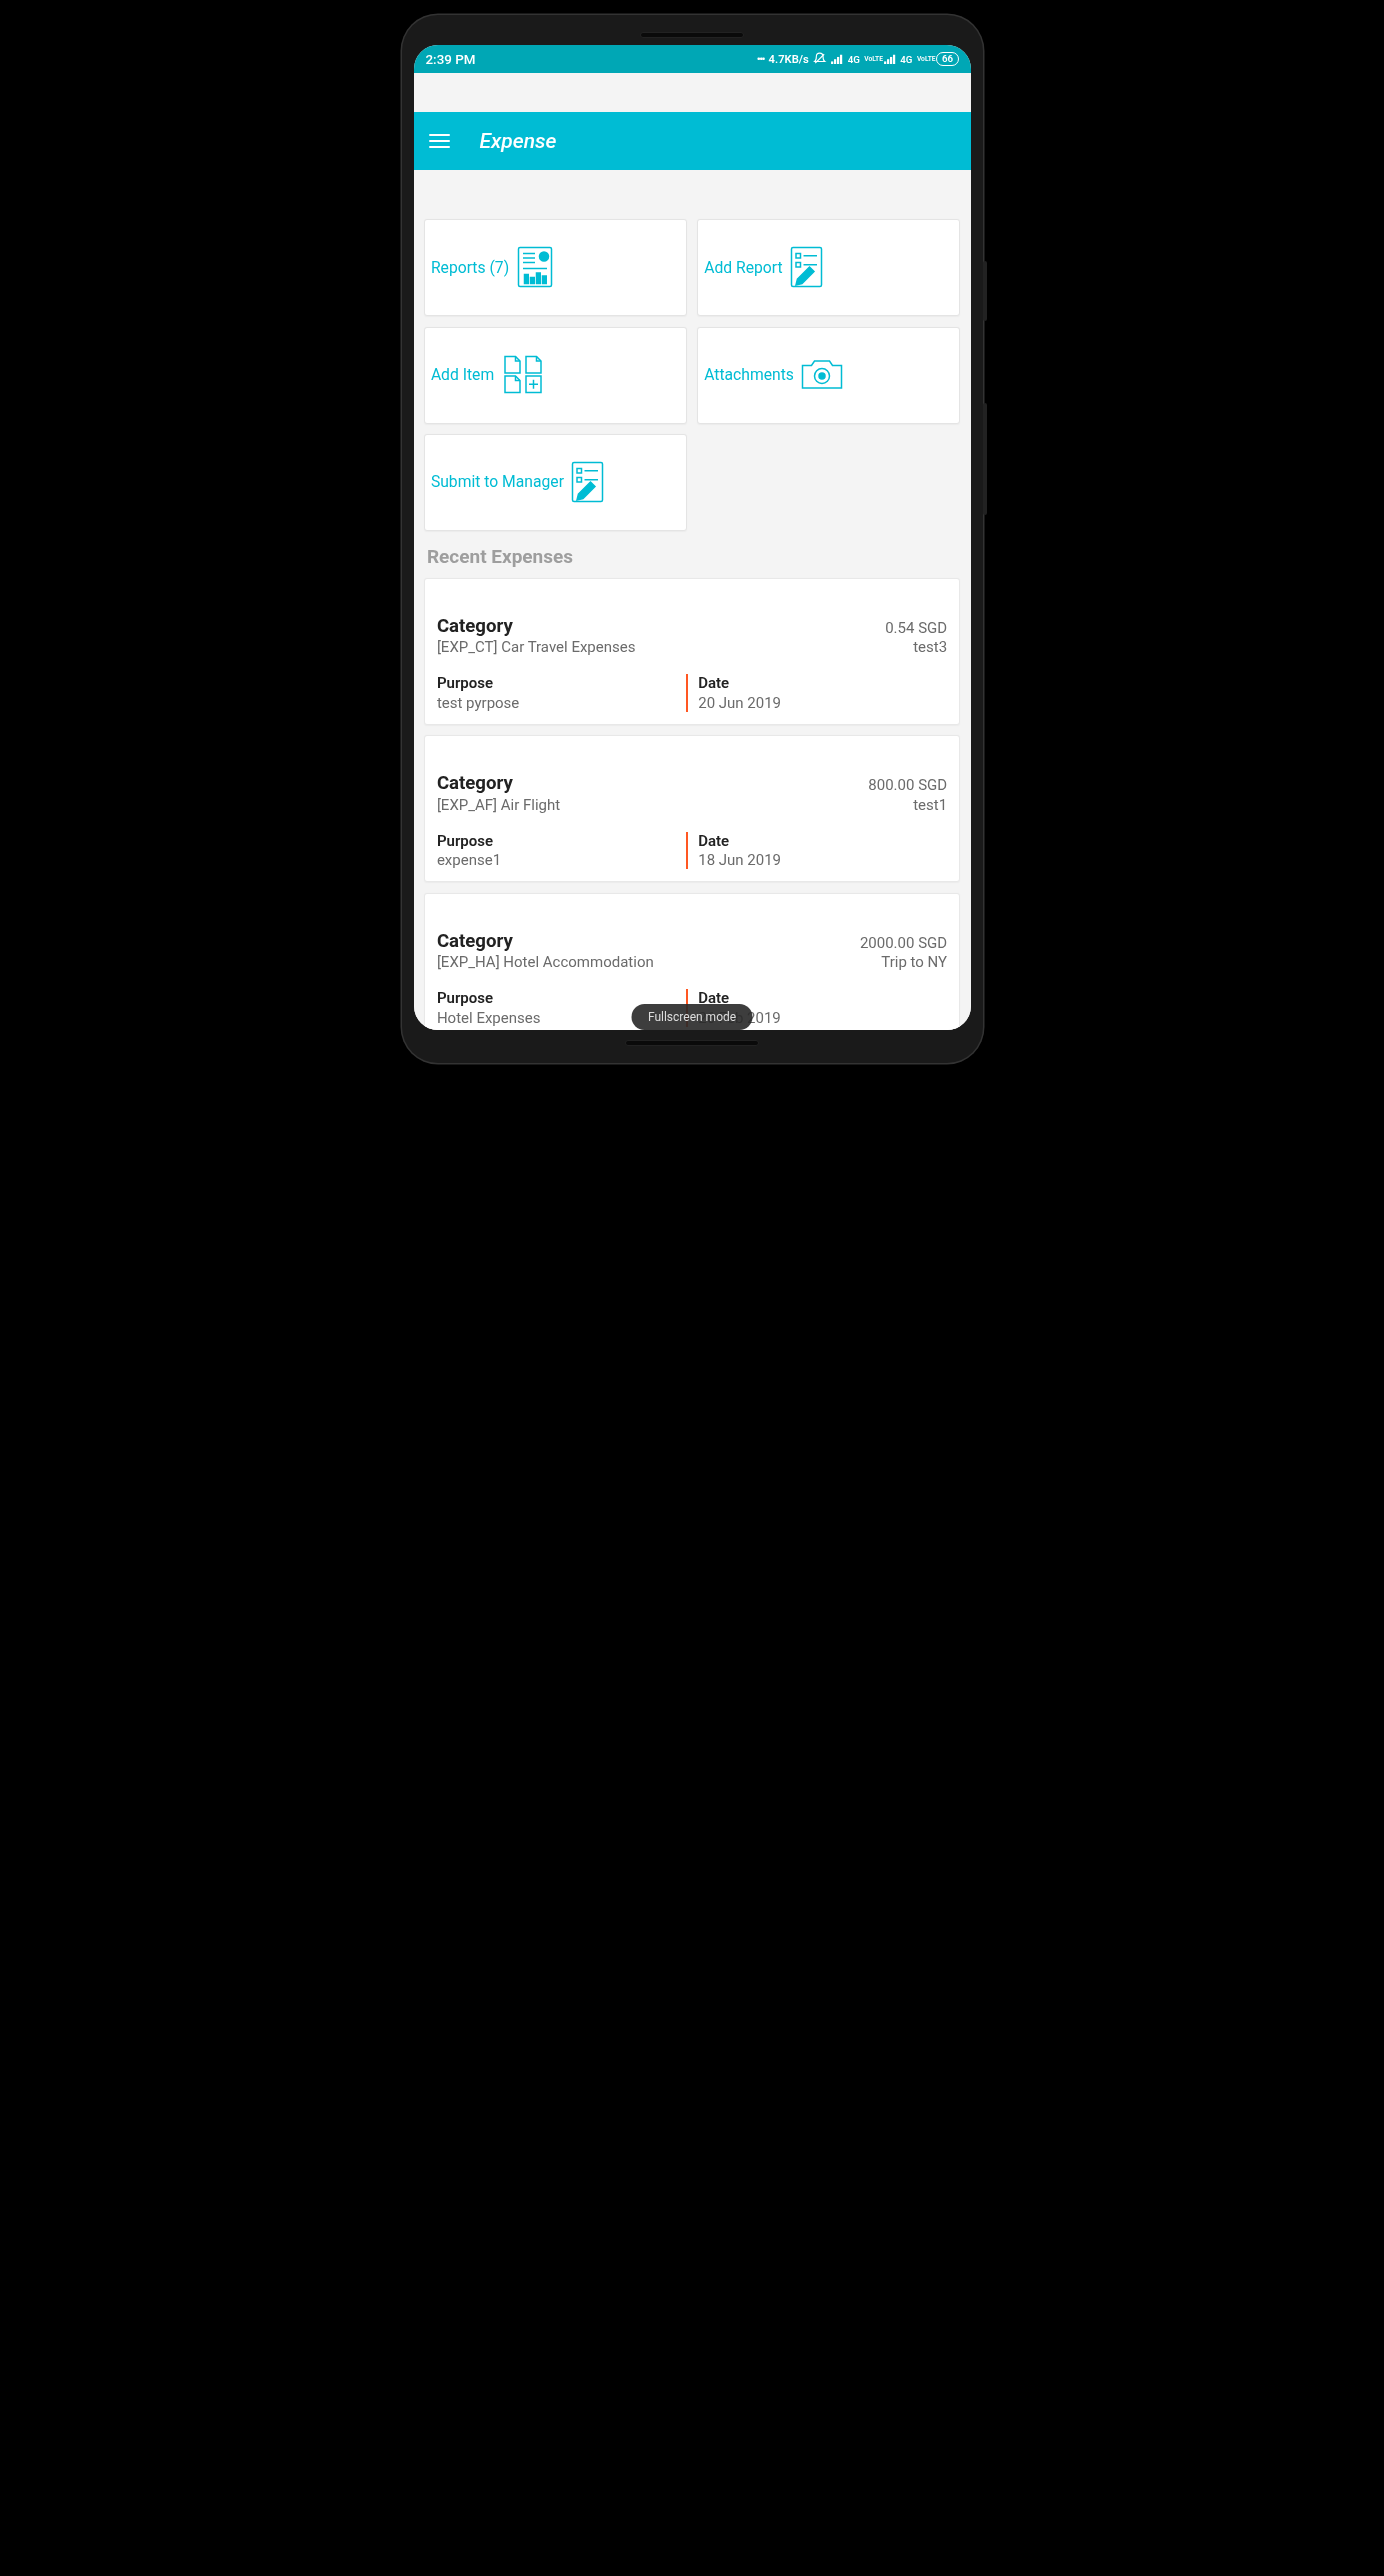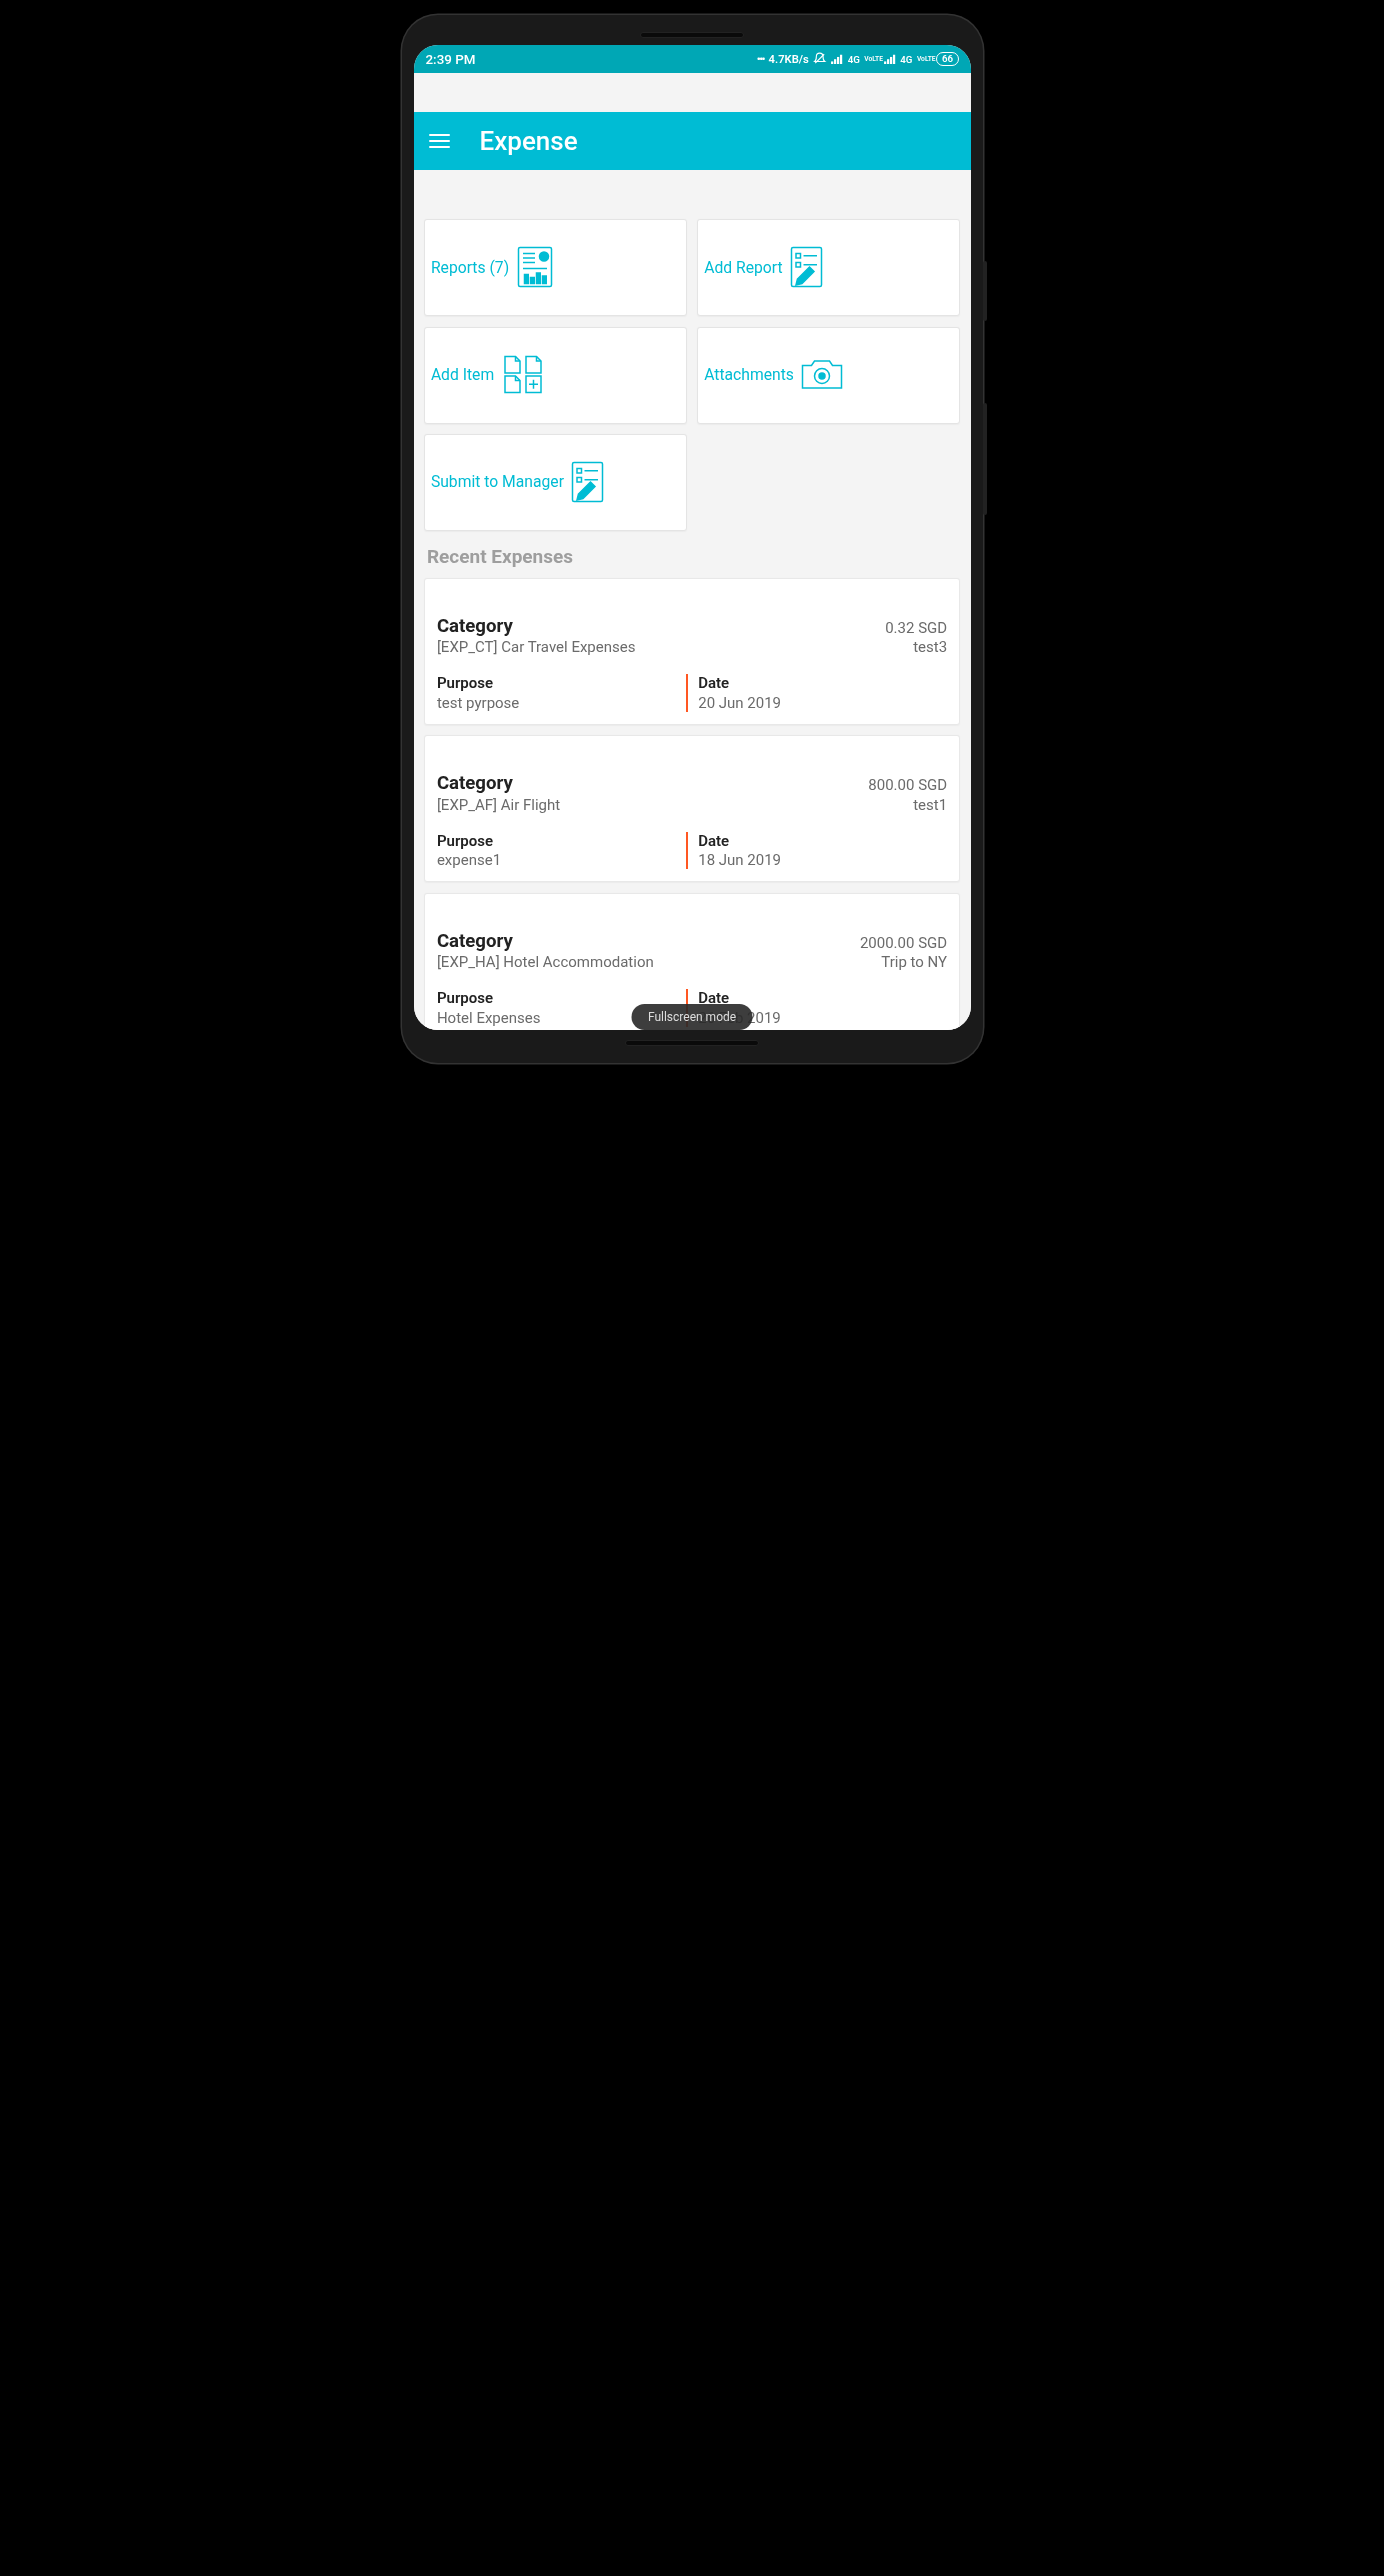--- a/index.html
+++ b/index.html
@@ -67,21 +67,21 @@
   background: #00bcd4;
   color: #fff;
   display: flex;
   align-items: center;
   padding: 12px 15px;
   gap: 30px;
   height: 58px;
 }
 .hamburger { display:flex; flex-direction:column; gap:3.7px; width:21px; cursor:pointer;}
 .hamburger span { height:2.2px; background:#fff; border-radius:1.5px; width:100%;}
-.app-title { font-size: 26px; font-weight: 500; }
+.app-title { font-size: 21px; font-weight: 500; font-style: italic; }
 .content { flex:1; overflow:hidden; padding: 10.4px; background:#f4f4f4; }
 .grid { display:grid; grid-template-columns: 1fr 1fr; gap: 10.4px; margin-bottom: 13.4px; }
 .tile {
   background:#fff;
   border:0.7px solid #e4e4e4;
   border-radius:3px;
   padding: 12px 6px 13.4px;
   text-align:center;
   cursor:pointer;
   box-shadow: 0 0.7px 1.5px rgba(0,0,0,0.04);
@@ -265,21 +265,21 @@
 
       <div class="section-label">Recent Expenses</div>
 
       <div class="card">
         <div class="card-top">
           <div class="card-top-left">
             <div class="cat-heading">Category</div>
             <div class="cat-sub">[EXP_CT] Car Travel Expenses</div>
           </div>
           <div>
-            <div class="amount">0.32 SGD</div>
+            <div class="amount">0.54 SGD</div>
             <div class="tagline">test3</div>
           </div>
         </div>
         <div class="card-bottom">
           <div class="card-col">
             <div class="col-label">Purpose</div>
             <div class="col-value">test pyrpose</div>
           </div>
           <div class="card-col date">
             <div class="col-label">Date</div>

